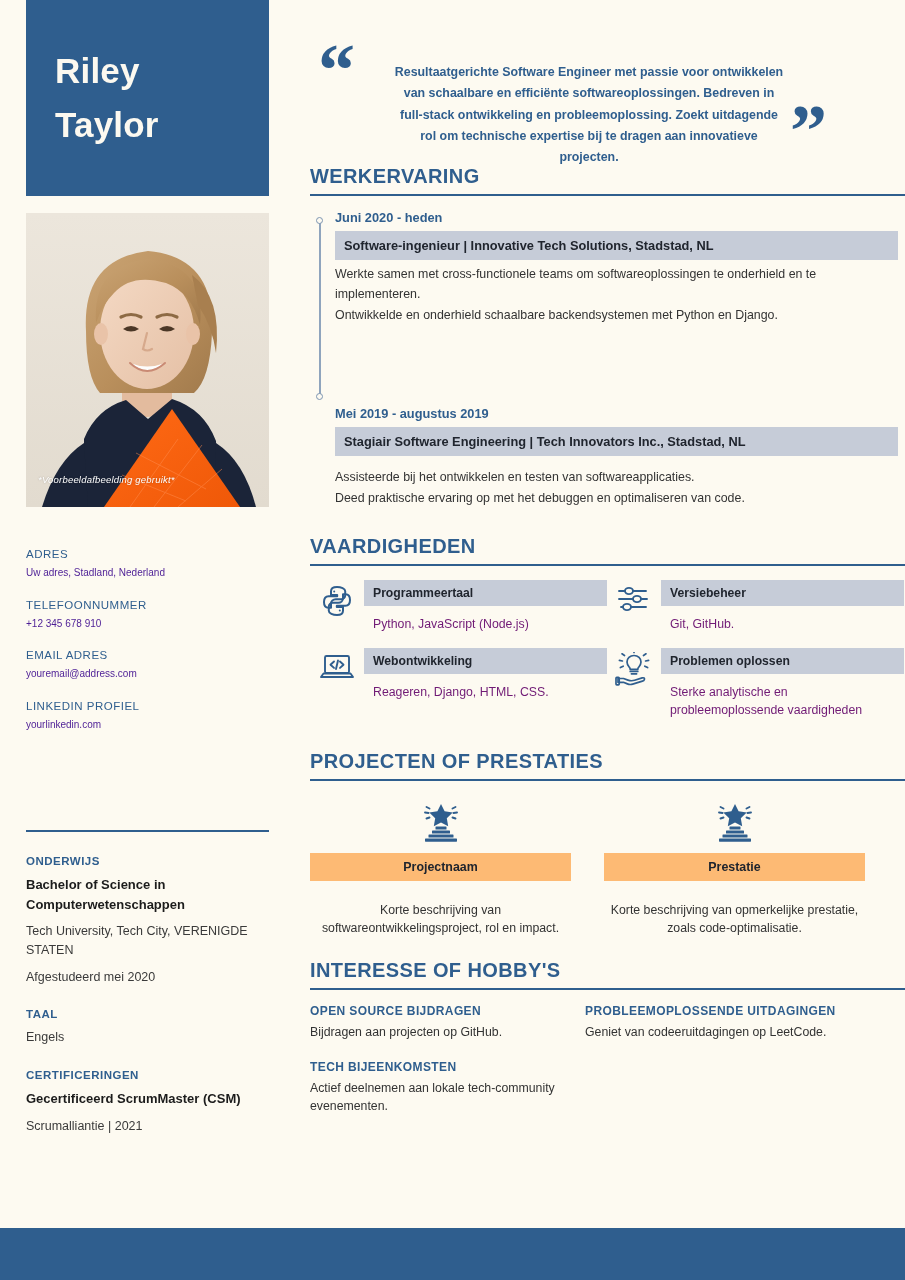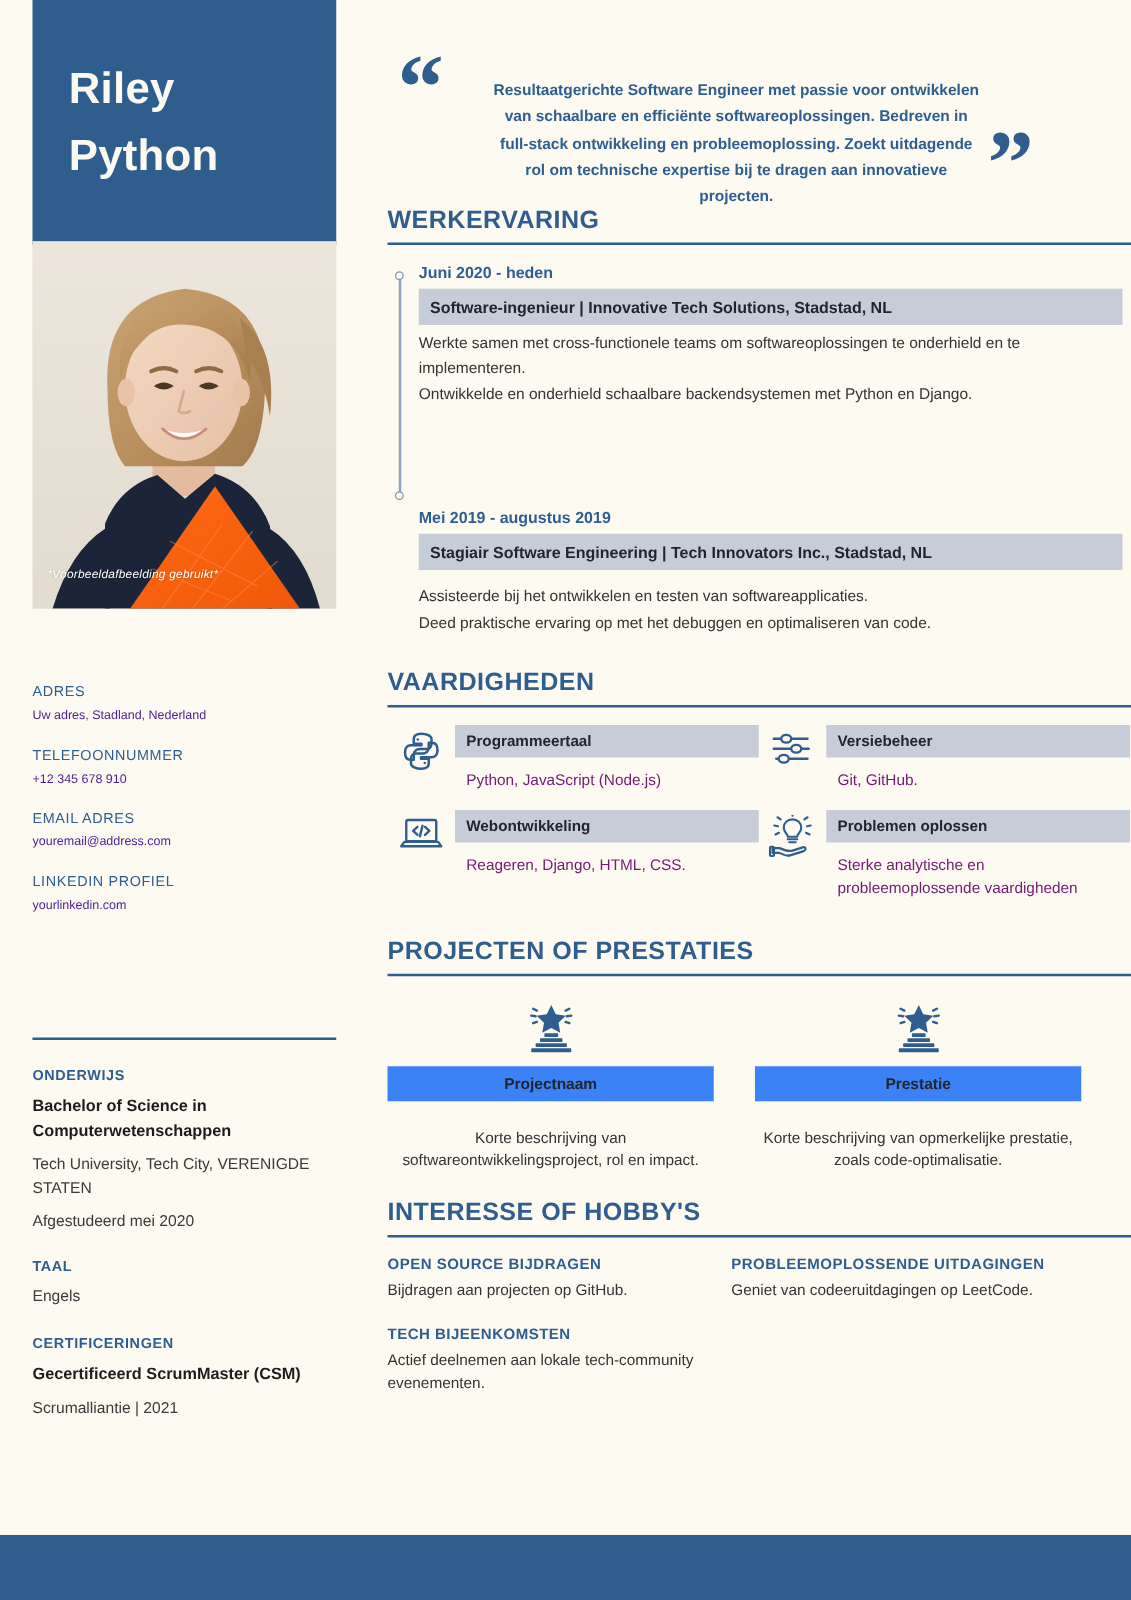--- a/index.html
+++ b/index.html
@@ -16,21 +16,21 @@
 
   .name-block {
     position: absolute; left: 26px; top: 0; width: 243px; height: 196px;
     background: #2f5e8e;
     display: flex; flex-direction: column; justify-content: center;
     padding-left: 29px;
   }
   .name-line { color: #fcf9f0; font-size: 35px; font-weight: bold; line-height: 1.55; letter-spacing: .2px; }
 
   .photo-wrap {
-    position: absolute; left: 26px; top: 193px; width: 243px; height: 294px;
+    position: absolute; left: 26px; top: 213px; width: 243px; height: 294px;
     overflow: hidden; background: #e8e2d8;
   }
   .photo-caption {
     position: absolute; left: 12px; bottom: 22px;
     color: #fff; font-size: 9.5px; font-style: italic; letter-spacing: .2px;
     text-shadow: 0 0 2px rgba(0,0,0,.25); z-index: 5;
   }
 
   .contact { position: absolute; left: 26px; top: 548px; width: 243px; }
   .c-label { color: #2f5e8e; font-size: 11.5px; font-weight: normal; letter-spacing: .5px; margin-bottom: 6px; }
@@ -89,41 +89,41 @@
   .skill { width: 297px; display: flex; margin-bottom: 14px; justify-content: center; }
   .skill-icon { width: 54px; flex: 0 0 54px; display: flex; align-items: flex-start; justify-content: center; padding-top: 4px; }
   .skill-body { flex: 1; }
   .skill-bar { background: #c6ccd8; color: #20252e; font-size: 12.2px; font-weight: bold; padding: 6px 9px; }
   .skill-val { color: #701a75; font-size: 12.3px; line-height: 1.5; padding: 9px 0 0 9px; }
 
   
   .proj-grid { display: flex; gap: 33px; }
   .proj { width: 261px; text-align: center; }
   .proj-icon { height: 52px; display: flex; align-items: center; justify-content: center; }
-  .proj-bar { background: #3b82f6; color: #20252e; font-size: 12.4px; font-weight: bold; padding: 7px 9px; margin-top: 6px; }
+  .proj-bar { background: #fdba74; color: #20252e; font-size: 12.4px; font-weight: bold; padding: 7px 9px; margin-top: 6px; }
   .proj-desc { color: #333; font-size: 12.3px; line-height: 1.5; margin-top: 20px; }
 
   
   .int-grid { display: flex; }
   .int-col { width: 275px; }
   .int-title { color: #2f5e8e; font-size: 12px; font-weight: bold; letter-spacing: .4px; margin-bottom: 5px; }
   .int-text { color: #333; font-size: 12.3px; line-height: 1.5; margin-bottom: 18px; }
 
   .footer-bar { position: absolute; left: 0; bottom: 0; width: 905px; height: 52px; background: #2f5e8e; }
 </style>
 </head>
 <body>
 
 <div class="page">
 
   <div class="left-col">
 
     <div class="name-block">
       <div class="name-line">Riley</div>
-      <div class="name-line">Python</div>
+      <div class="name-line">Taylor</div>
     </div>
 
     <div class="photo-wrap">
       <svg width="243" height="294" viewBox="0 0 243 294">
         <defs>
           <linearGradient id="bgGrad" x1="0" y1="0" x2="0" y2="1">
             <stop offset="0%" stop-color="#ece6dc"></stop>
               <stop offset="100%" stop-color="#e2dbcf"></stop>
           </linearGradient>
           <linearGradient id="hairGrad" x1="0" y1="0" x2="1" y2="1">

